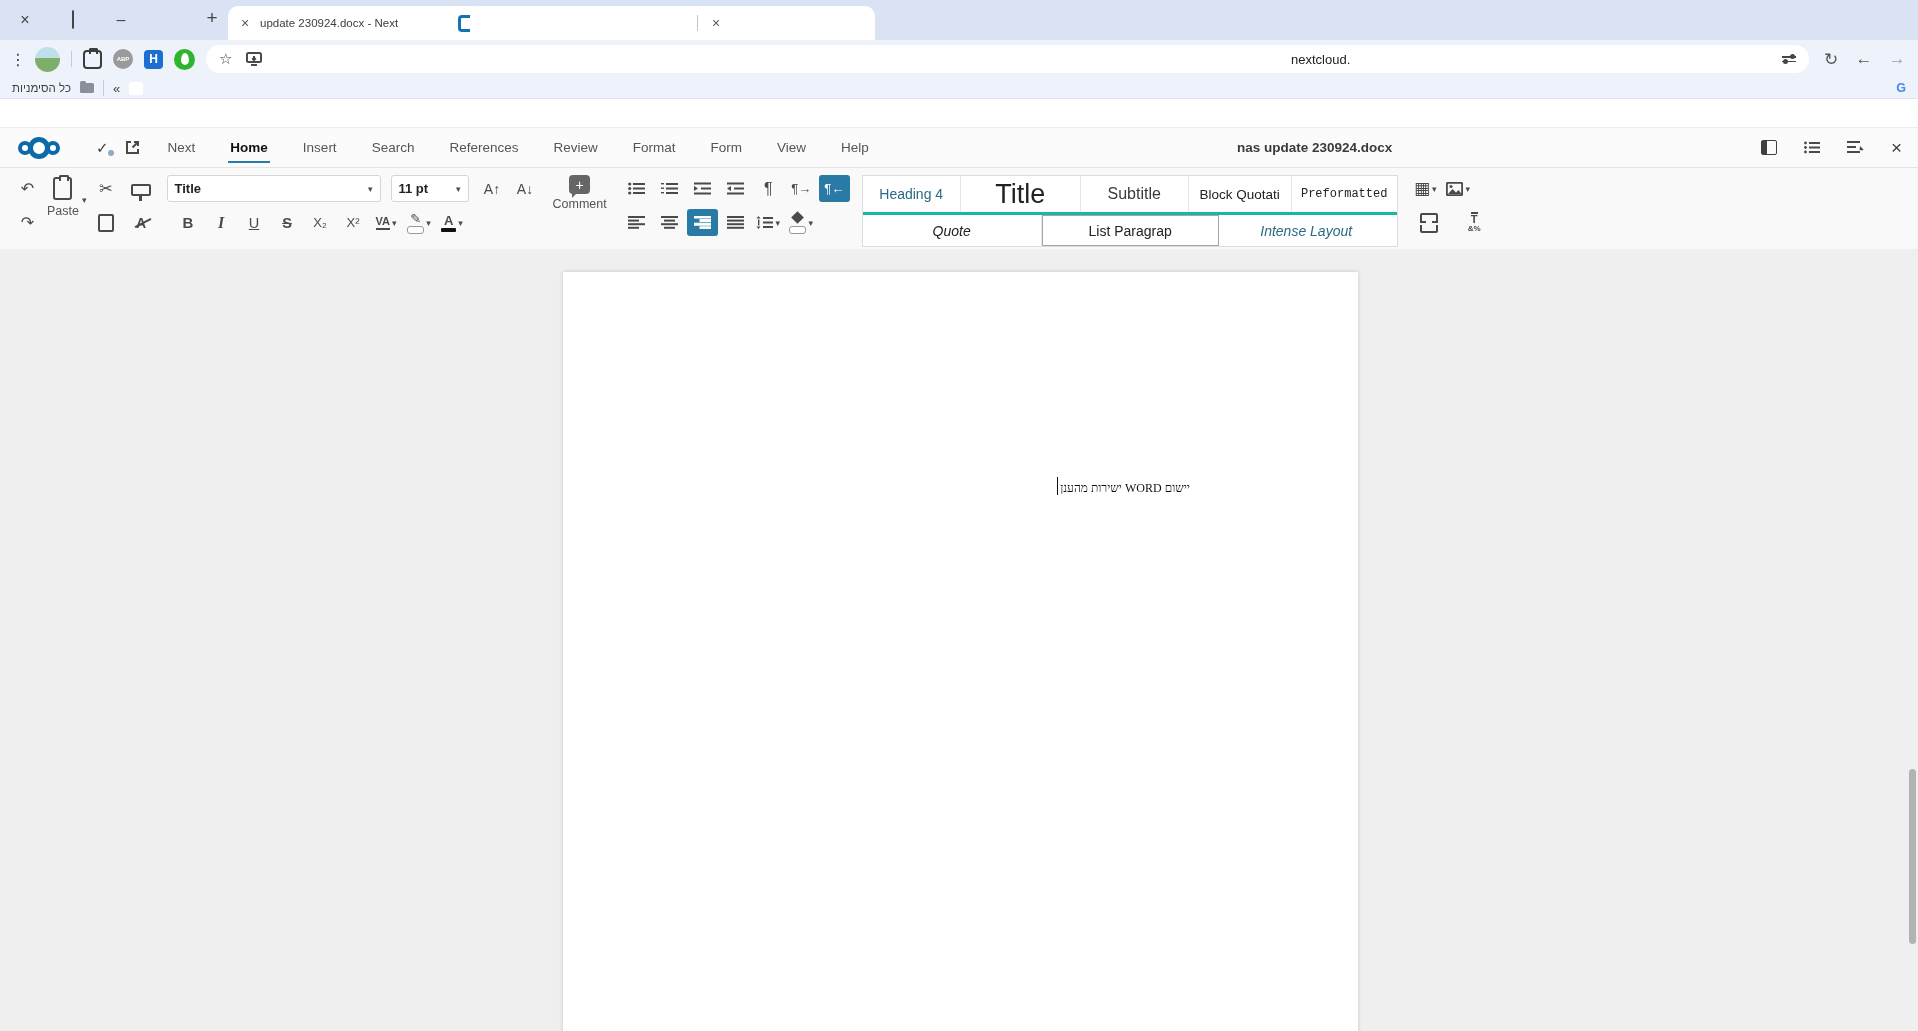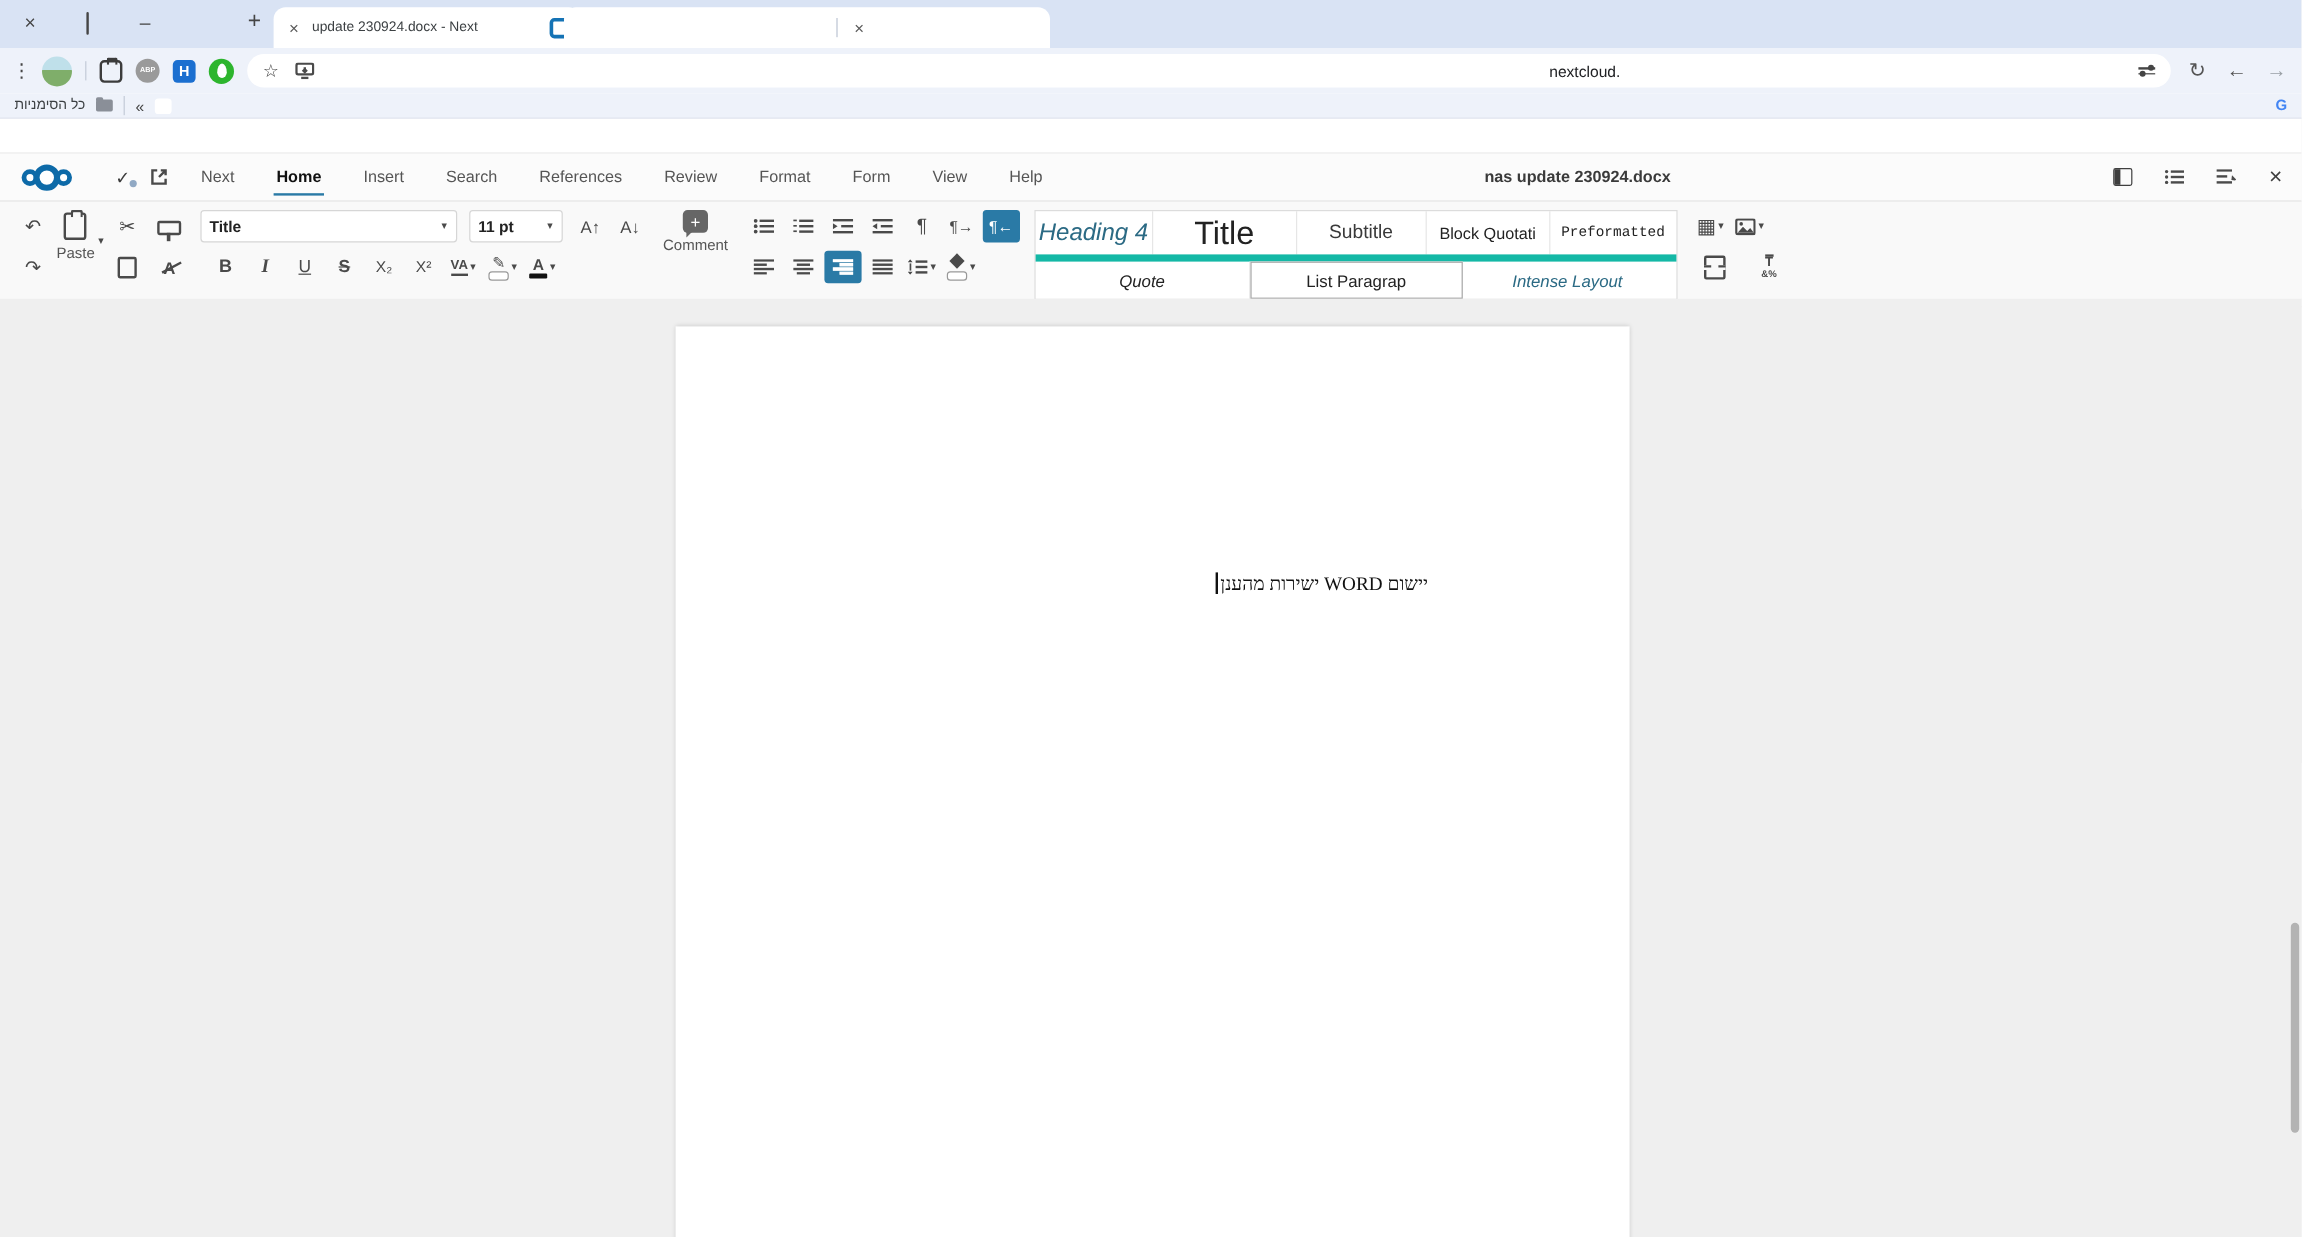--- a/index.html
+++ b/index.html
@@ -110,24 +110,24 @@
   .comment-btn{display:flex;flex-direction:column;align-items:center;gap:3px;margin:0 10px 0 8px;}
   .cmt-ic{width:21px;height:19px;background:#666;border-radius:4px;color:#fff;font-size:14px;display:flex;align-items:center;justify-content:center;position:relative;}
   .cmt-ic::after{content:"";position:absolute;left:3px;bottom:-4px;border:4px solid transparent;border-top-color:#666;border-left-color:#666;}
   .cmt-lbl{font-size:12.5px;color:#555;}
   .spacing-ic{font-size:11px;font-weight:bold;border-bottom:2px solid #4a4a4a;line-height:1.2;}
   .shade-ic{display:flex;flex-direction:column;align-items:center;line-height:1;}
   .diamond{width:9px;height:9px;background:#4a4a4a;transform:rotate(45deg);margin:2px 0 3px;}
   
   .gallery{display:flex;flex-direction:column;border:1px solid #dcdcdc;background:#fff;margin:0 8px;width:534px;}
   .g-row{display:flex;height:36px;}
-  .g-row+.g-row{border-top:6px solid #14b8a6;height:31px;text-align:center;}
+  .g-row+.g-row{border-top:3px solid #14b8a6;height:31px;text-align:center;}
   .g-cell{display:flex;align-items:center;justify-content:center;overflow:hidden;white-space:nowrap;border-right:1px solid #e6e6e6;color:#222;}
   .g-cell:last-child{border-right:none;}
-  .st-h4{font-style:italic;color:#2b6a84;font-size:20px;width:97px;}
+  .st-h4{color:#2b6a84;font-size:14px;width:97px;}
   .st-title{font-size:27px;width:119px;}
   .st-sub{font-size:16px;color:#3a3a3a;width:107px;}
   .st-bq{font-size:13.5px;width:102px;}
   .st-pre{font-family:"Liberation Mono",monospace;font-size:12px;width:105px;}
   .st-quote{font-style:italic;font-size:14px;width:178px;}
   .st-listp{font-size:14px;width:177px;border:1px solid #a5a5a5;box-sizing:border-box;background:#fff;}
   .st-iq{font-style:italic;color:#2b6a84;font-size:14px;width:175px;}
   
   .srch-lbl{font-size:13.5px;color:#555;margin-left:8px;}
   .mag{width:9px;height:9px;border:2px solid #4a4a4a;border-radius:50%;position:relative;}
@@ -136,21 +136,21 @@
   .pgbrk::after{content:"";position:absolute;left:-2px;right:-2px;top:6px;height:2px;background:#f9f9f9;border-top:2px dashed #4a4a4a;}
   .spchar{display:flex;flex-direction:column;line-height:1;align-items:center;font-weight:bold;}
   .spchar .t1{font-size:11px;border-top:2px solid #4a4a4a;}
   .spchar .t2{font-size:8px;}
   .tbl-glyph{font-size:17px;}
 
   
   .canvas{position:absolute;left:0;right:0;top:249px;bottom:0;background:#efefef;overflow:hidden;}
   .page{position:absolute;left:563px;top:23px;width:795px;height:900px;background:#fff;box-shadow:0 0 4px rgba(0,0,0,.18);}
   .docline{margin:205px 168px 0 60px;direction:rtl;text-align:right;
-           font-family:"Liberation Serif","DejaVu Serif",serif;font-size:16px;color:#111;}
+           font-family:"Liberation Serif","DejaVu Serif",serif;font-size:12px;color:#111;}
   .caret{display:inline-block;width:1.6px;height:18px;background:#111;vertical-align:-3px;margin-right:2px;}
   .scroll-thumb{position:absolute;right:2px;top:520px;width:7px;height:175px;background:#b3b3b3;border-radius:4px;}
 
   .icstroke{stroke:#4a4a4a;stroke-width:2;fill:none;}
   .icfill{fill:#4a4a4a;}
 </style>
 </head>
 <body>
 
 <div class="tabbar">

